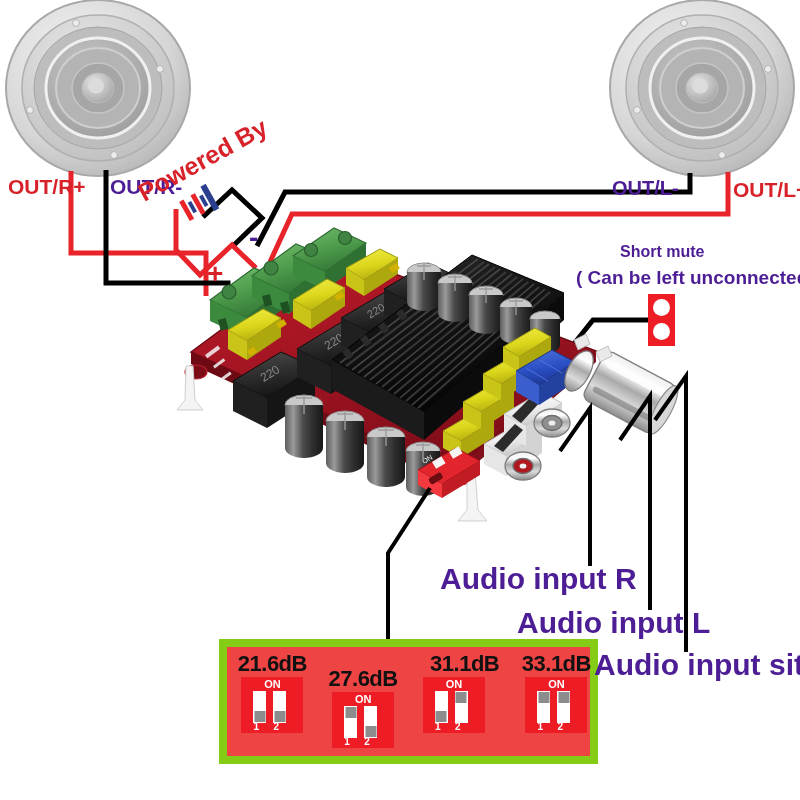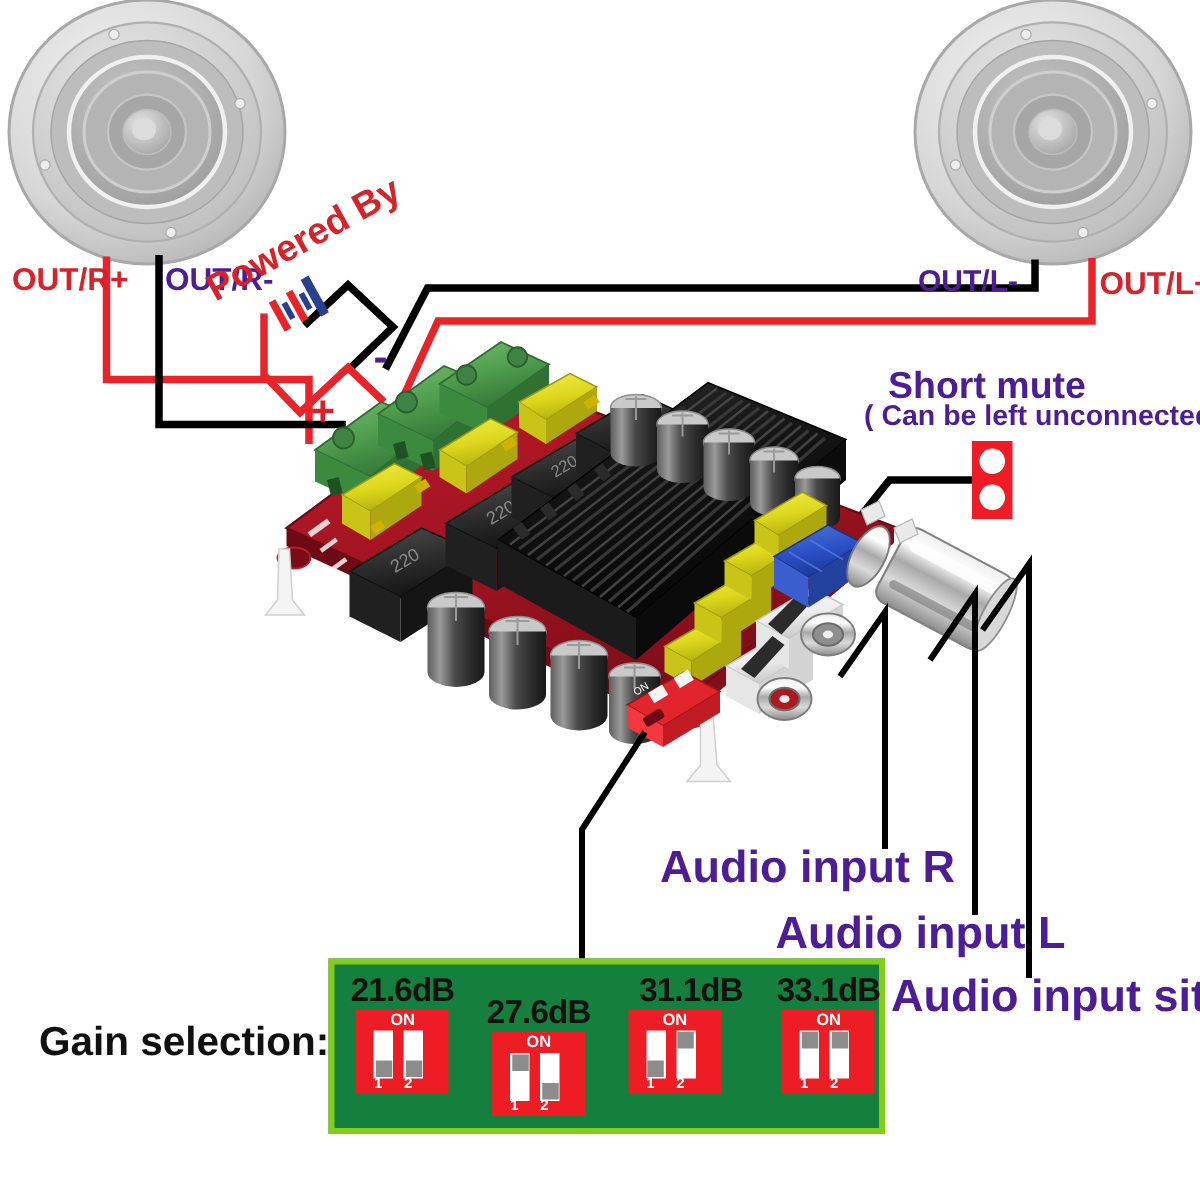--- a/index.html
+++ b/index.html
@@ -7,21 +7,21 @@
   body{width:800px;height:800px;position:relative;overflow:hidden;
        font-family:"Liberation Sans","DejaVu Sans",sans-serif;}
   #stage{position:absolute;left:0;top:0;width:800px;height:800px;}
   .lbl{position:absolute;font-weight:bold;white-space:nowrap;color:#4c1d95;}
   .lbl.red{color:#d8222a;}
   svg{position:absolute;left:0;top:0;width:800px;height:800px;overflow:visible;}
   #wires{z-index:2;}
   #board{z-index:3;}
   #leaders{z-index:4;}
   .txtlayer{position:absolute;left:0;top:0;width:720px;height:800px;z-index:6;}
-  .gainbox{position:absolute;border:4px solid #84cc16;background:#15803d;z-index:5;}
+  .gainbox{position:absolute;border:8px solid #84cc16;background:#ef4444;z-index:5;}
   .gaincell{position:absolute;text-align:center;}
   .gainlabel{font-weight:bold;color:#111;font-size:22px;letter-spacing:-0.5px;}
   .dip{position:relative;margin:2px auto 0 auto;background:#ee1c25;
        box-shadow:0 0 0 2px #ee1c25;}
   .slot{position:relative;background:#ffffff;}
   .nub{position:absolute;background:#8c8c8c;left:50%;transform:translateX(-50%);}
   .onTxt{position:absolute;color:#fff;font-weight:bold;font-size:11px;
          top:-1px;left:50%;transform:translateX(-50%);letter-spacing:0px;}
   .numTxt{position:absolute;color:#fff;font-weight:bold;font-size:10px;bottom:-2px;}
   .mutepin{position:absolute;background:#ee1c25;z-index:5;}
@@ -427,31 +427,30 @@
     <div class="lbl" style="left:612px;top:177px;font-size:20px;">OUT/L-</div>
 
     <div class="lbl red" style="left:733px;top:178px;font-size:21px;">OUT/L+</div>
 
     <div class="lbl red" style="left:133px;top:182px;font-size:25px;transform:rotate(-29deg);transform-origin:left top;">Powered By</div>
 
     <div class="lbl red" style="left:207px;top:258px;font-size:28px;">+</div>
 
     <div class="lbl" style="left:249px;top:222px;font-size:28px;">-</div>
 
-    <div class="lbl" style="left:592px;top:243px;font-size:25px;">Short mute</div>
+    <div class="lbl" style="left:620px;top:243px;font-size:16px;">Short mute</div>
 
     <div class="lbl" style="left:576px;top:267px;font-size:19px;">( Can be left unconnected )</div>
 
     <div class="lbl" style="left:517px;top:606px;font-size:30px;">Audio input L</div>
 
     <div class="lbl" style="left:440px;top:562px;font-size:30px;">Audio input R</div>
 
     <div class="lbl" style="left:594px;top:648px;font-size:30px;">Audio input sit</div>
 
-    <div class="gainsel" style="left:26px;top:679px;font-size:27px;">Gain selection:</div>
   </div>
 
   <div class="mutepin" style="left:648px;top:294px;width:27px;height:52px;">
     <div class="hole" style="left:5px;top:5px;width:17px;height:17px;"></div>
     <div class="hole" style="left:5px;top:29px;width:17px;height:17px;"></div>
   </div>
 
   <div class="gainbox" style="left:219px;top:639px;width:363px;height:109px;">
     <div id="gaincells">
         <div class="gaincell" style="left: 0px; top: 4px; width: 90.75px;">

